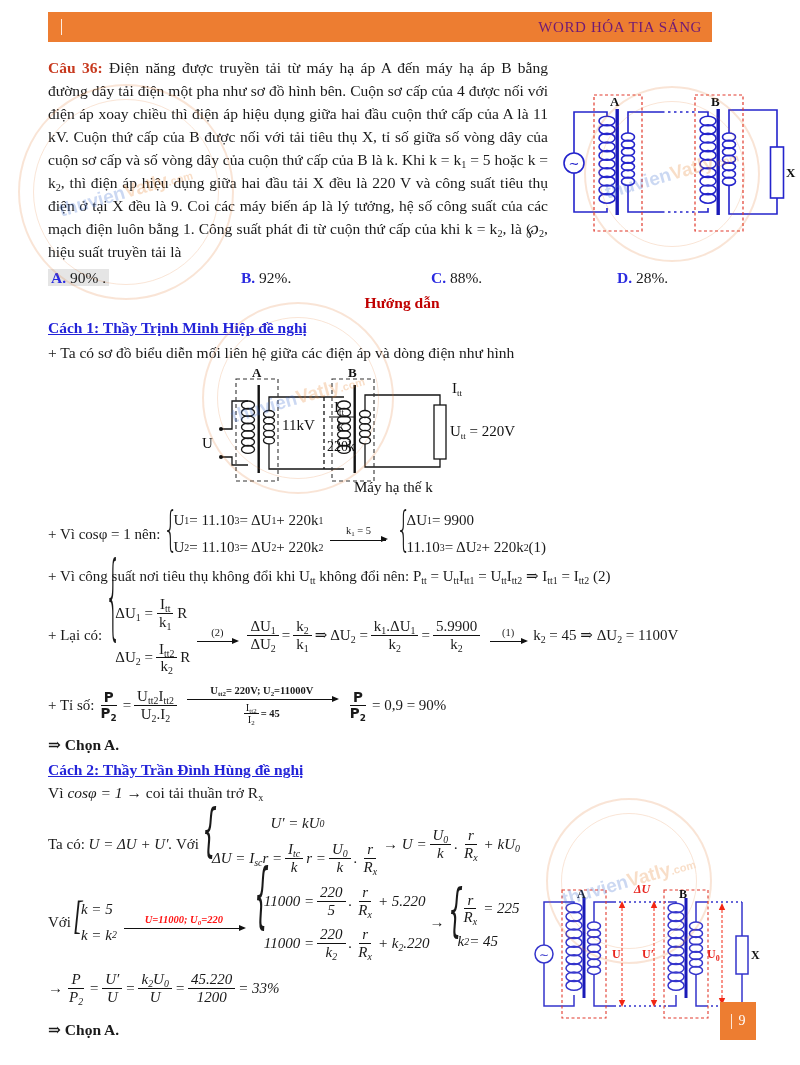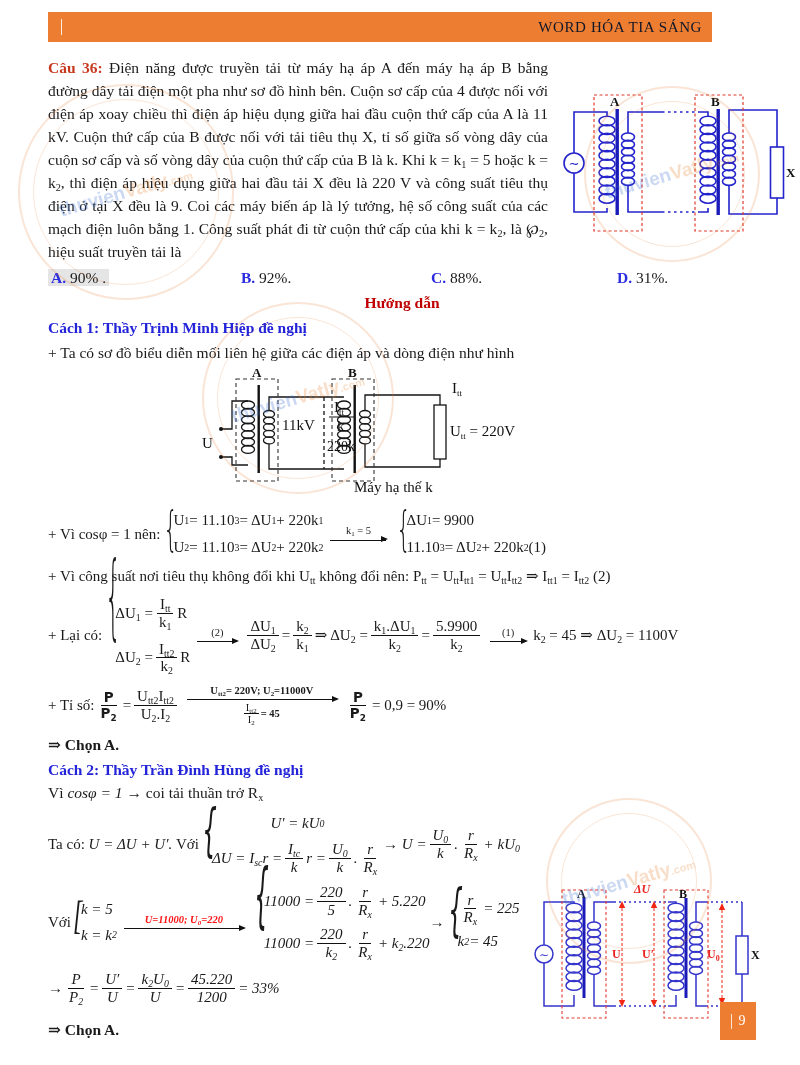--- a/index.html
+++ b/index.html
@@ -1,29 +1,29 @@
 <!DOCTYPE html>
 <html><head>
 <meta charset="utf-8">
 <style>
   html,body{margin:0;padding:0;width:800px;height:1065px;background:#fff;overflow:hidden;
     font-family:"Liberation Serif","DejaVu Serif",serif;color:#1a1a1a;}
   .bar{position:absolute;left:48px;top:12px;width:664px;height:30px;background:#ED7D31;
     display:flex;align-items:center;}
   .hvl{margin-left:13px;width:1px;height:16px;background:rgba(255,255,255,.85);}
-  .htitle{margin-left:auto;padding-right:10px;color:#0f172a;font-size:15px;letter-spacing:.6px;text-align:center;}
+  .htitle{margin-left:auto;padding-right:10px;color:#701a75;font-size:15px;letter-spacing:.6px;text-align:center;}
   .content{position:absolute;left:48px;top:56px;width:708px;font-size:15.5px;line-height:23px;z-index:1;}
   .q{margin:0;text-align:justify;}
   .qlab{color:#C7391E;}
   .d1{float:right;margin:25px -40px 2px 10px;}
   .opts{display:grid;grid-template-columns:193px 190px 186px auto;margin-top:3px;}
   .ol{color:#2B2BE0;}
   .hl{background:#e5e5e5;padding:0 3px;}
   .hd{text-align:center;font-weight:bold;color:#C00000;margin-top:2px;}
-  .c1,.c2{color:#2323D9;font-weight:bold;margin-top:2px;}
+  .c1,.c2{color:#2323D9;font-weight:bold;margin-top:2px;text-decoration:underline;}
   .intro{margin-top:2px;}
   .d2wrap{margin:3px 0 0 148px;}
   .eq{display:flex;align-items:center;font-size:15px;flex-wrap:nowrap;}
   .eq>span{white-space:nowrap;}
   .grp{display:inline-flex;}
   .sys{display:inline-flex;flex-direction:column;justify-content:center;}
   .sys>span{display:inline-flex;align-items:center;white-space:nowrap;}
   .sys.g6>span+span{margin-top:4px;}
   .br{display:inline-block;font-family:"DejaVu Sans",sans-serif;font-weight:100;width:13px;
     text-align:center;line-height:.9;transform-origin:center;}
@@ -157,21 +157,21 @@
         <text x="16" y="87" fill="#2424CC" font-weight="normal" text-anchor="middle">∼</text>
       </g>
     </svg>
     <b class="qlab">Câu 36:</b><span> Điện năng được truyền tải từ máy hạ áp A đến máy hạ áp B bằng đường dây tải điện một pha như sơ đồ hình bên. Cuộn sơ cấp của 4 được nối với điện áp xoay chiều thì điện áp hiệu dụng giữa hai đầu cuộn thứ cấp của A là 11 kV. Cuộn thứ cấp của B được nối với tải tiêu thụ X, tỉ số giữa số vòng dây của cuộn sơ cấp và số vòng dây của cuộn thứ cấp của B là k. Khi k = k<sub>1</sub> = 5 hoặc k = k<sub>2</sub>, thì điện áp hiệu dụng giữa hai đầu tải X đều là 220 V và công suất tiêu thụ điện ở tại X đều là 9. Coi các máy biến áp là lý tưởng, hệ số công suất của các mạch điện luôn bằng 1. Công suất phát đi từ cuộn thứ cấp của khi k = k<sub>2</sub>, là ℘<sub>2</sub>, hiệu suất truyền tải là</span>
   </p>
 
   <div class="opts">
     <span><span class="hl"><b class="ol">A.</b> <span>90% .</span></span></span>
     <span><b class="ol">B.</b> <span>92%.</span></span>
     <span><b class="ol">C.</b> <span>88%.</span></span>
-    <span><b class="ol">D.</b> <span>31%.</span></span>
+    <span><b class="ol">D.</b> <span>28%.</span></span>
   </div>
 
   <div class="hd">Hướng dẫn</div>
   <div class="c1">Cách 1: Thầy Trịnh Minh Hiệp đề nghị</div>
   <div class="intro">+ Ta có sơ đồ biểu diễn mối liên hệ giữa các điện áp và dòng điện như hình</div>
 
   <div class="d2wrap">
     <svg width="332" height="130" viewBox="0 0 332 130">
       <g stroke="#151515" fill="none" stroke-width="1.3">
         <path d="M25,62 H36 V34 H52"></path>

